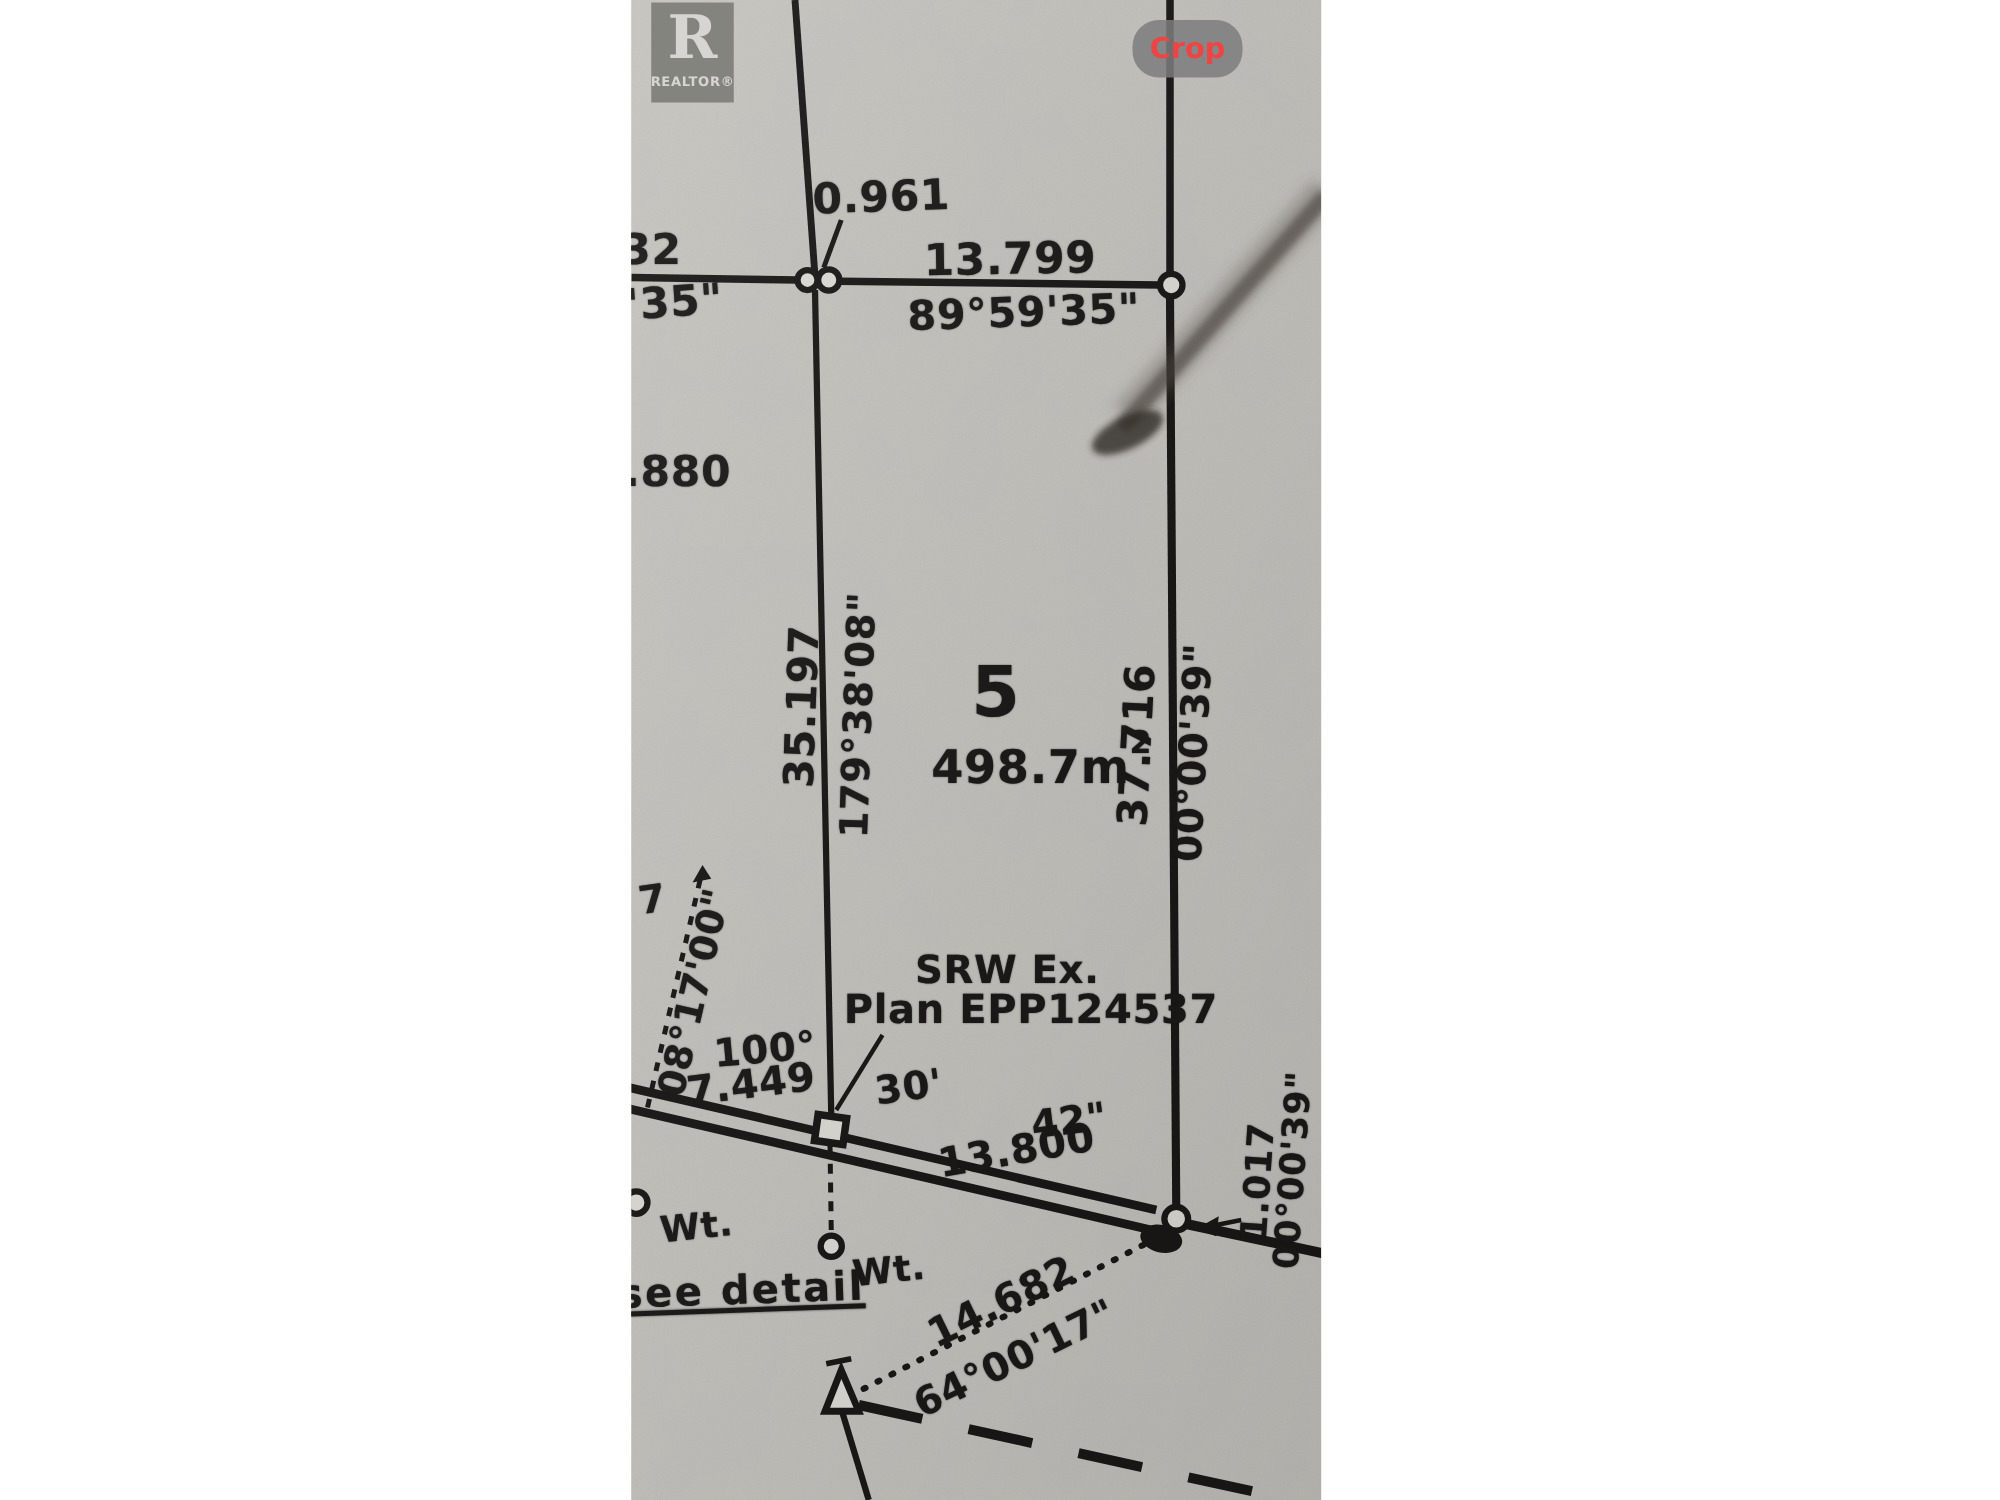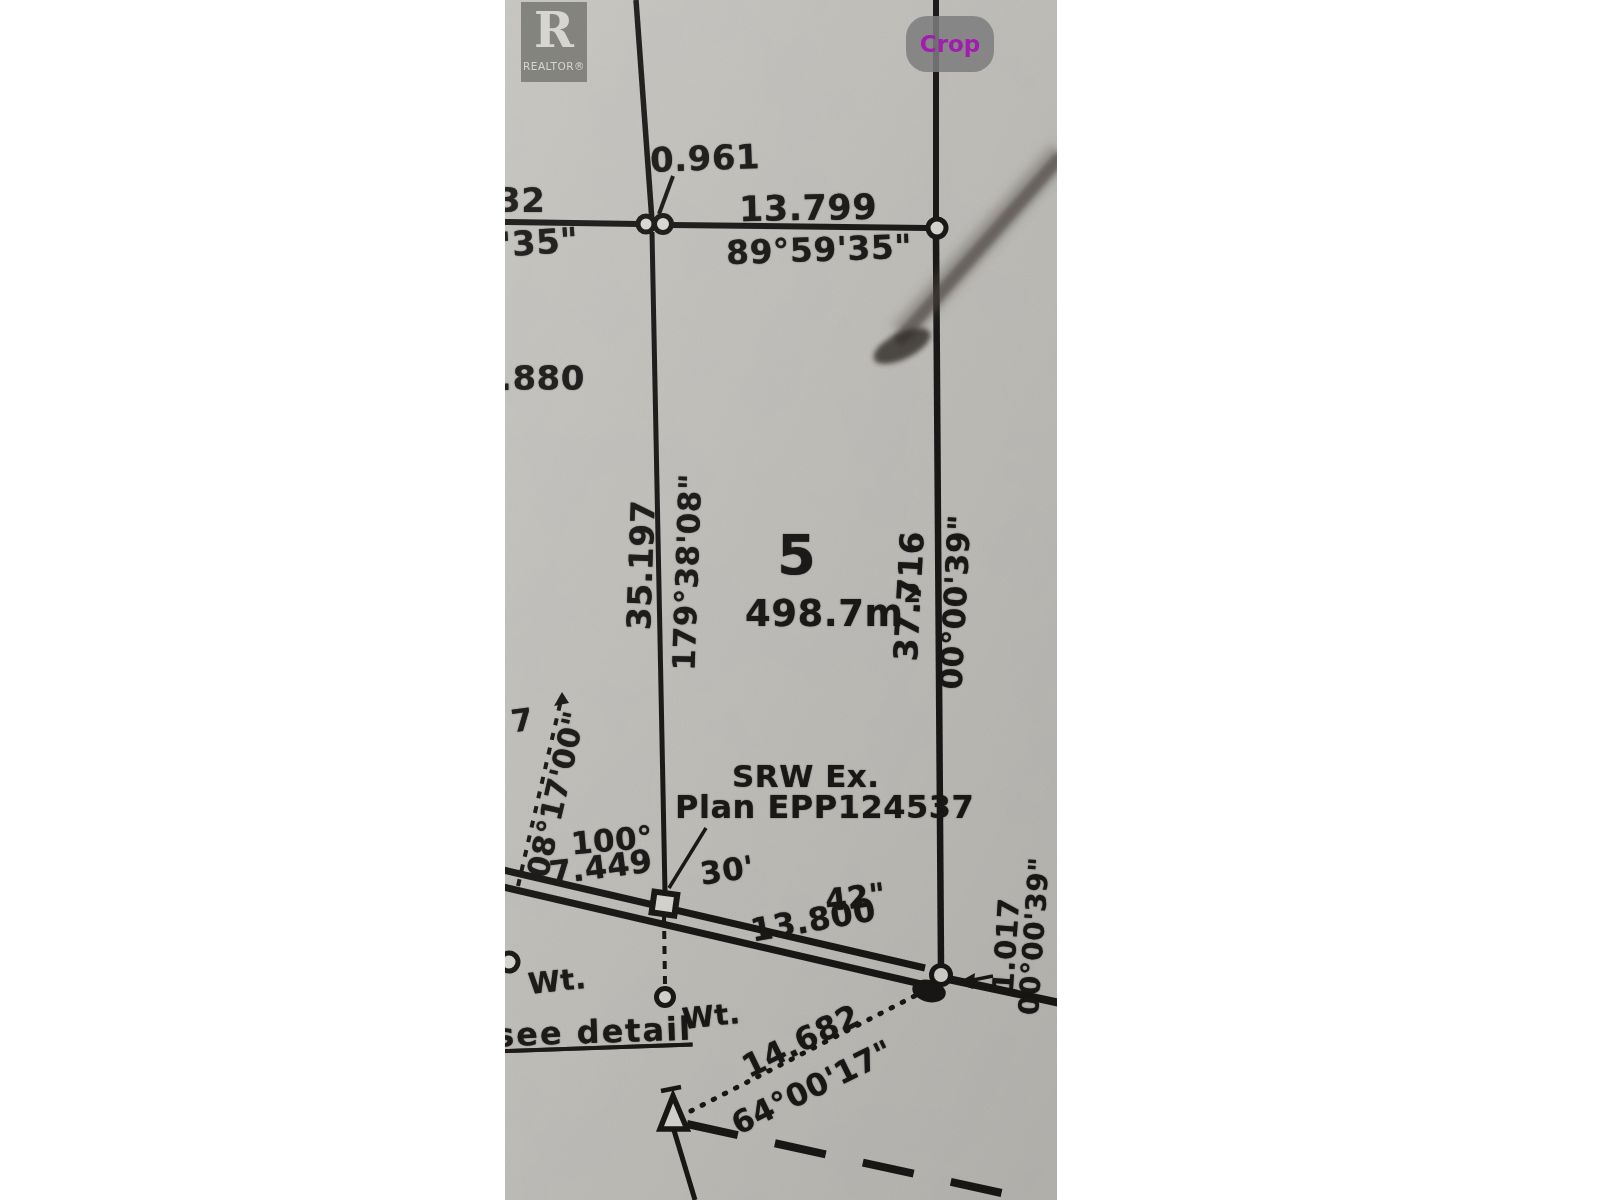--- a/index.html
+++ b/index.html
@@ -14,24 +14,24 @@
   .ink{position:absolute;z-index:3;color:#1b1917;font-weight:bold;white-space:nowrap;
        text-shadow:0 0 1.3px rgba(25,22,20,0.75);letter-spacing:0.5px;}
   .rot{transform-origin:center center;}
   .ctr{transform:translate(-50%,-50%);}
   .underline{text-decoration:underline;text-decoration-thickness:4px;text-underline-offset:3px;}
   sup.exp{font-size:0.68em;position:relative;top:-0.45em;font-weight:bold;}
   
   #logo{position:absolute;left:16px;top:2px;width:66px;height:80px;z-index:6;
         background:rgba(126,126,122,0.92);display:flex;flex-direction:column;align-items:center;justify-content:flex-start;}
   #logo .r-glyph{font-family:"DejaVu Serif",serif;font-weight:900;font-size:48px;line-height:56px;color:#d6d5d1;}
-  #logo .caption{font-size:10.5px;font-weight:normal;color:#d6d5d1;letter-spacing:0.5px;margin-top:2px;}
+  #logo .caption{font-size:10.5px;font-weight:bold;color:#d6d5d1;letter-spacing:0.5px;margin-top:2px;}
   
-  #crop-btn{position:absolute;left:906px;top:16px;width:88px;height:56px;border-radius:21px;border:none;
-            background:rgba(124,124,126,0.85);color:#a21caf;font-family:"DejaVu Sans",sans-serif;
+  #crop-btn{position:absolute;left:906px;top:16px;width:88px;height:46px;border-radius:21px;border:none;
+            background:rgba(124,124,126,0.85);color:#ef4444;font-family:"DejaVu Sans",sans-serif;
             font-weight:bold;font-size:23px;display:flex;align-items:center;justify-content:center;z-index:10;cursor:pointer;}
 </style>
 </head>
 <body>
 
 <div id="stage">
 
   <div id="photo">
 
     <svg class="layer" width="552" height="1200" viewBox="0 0 552 1200">

